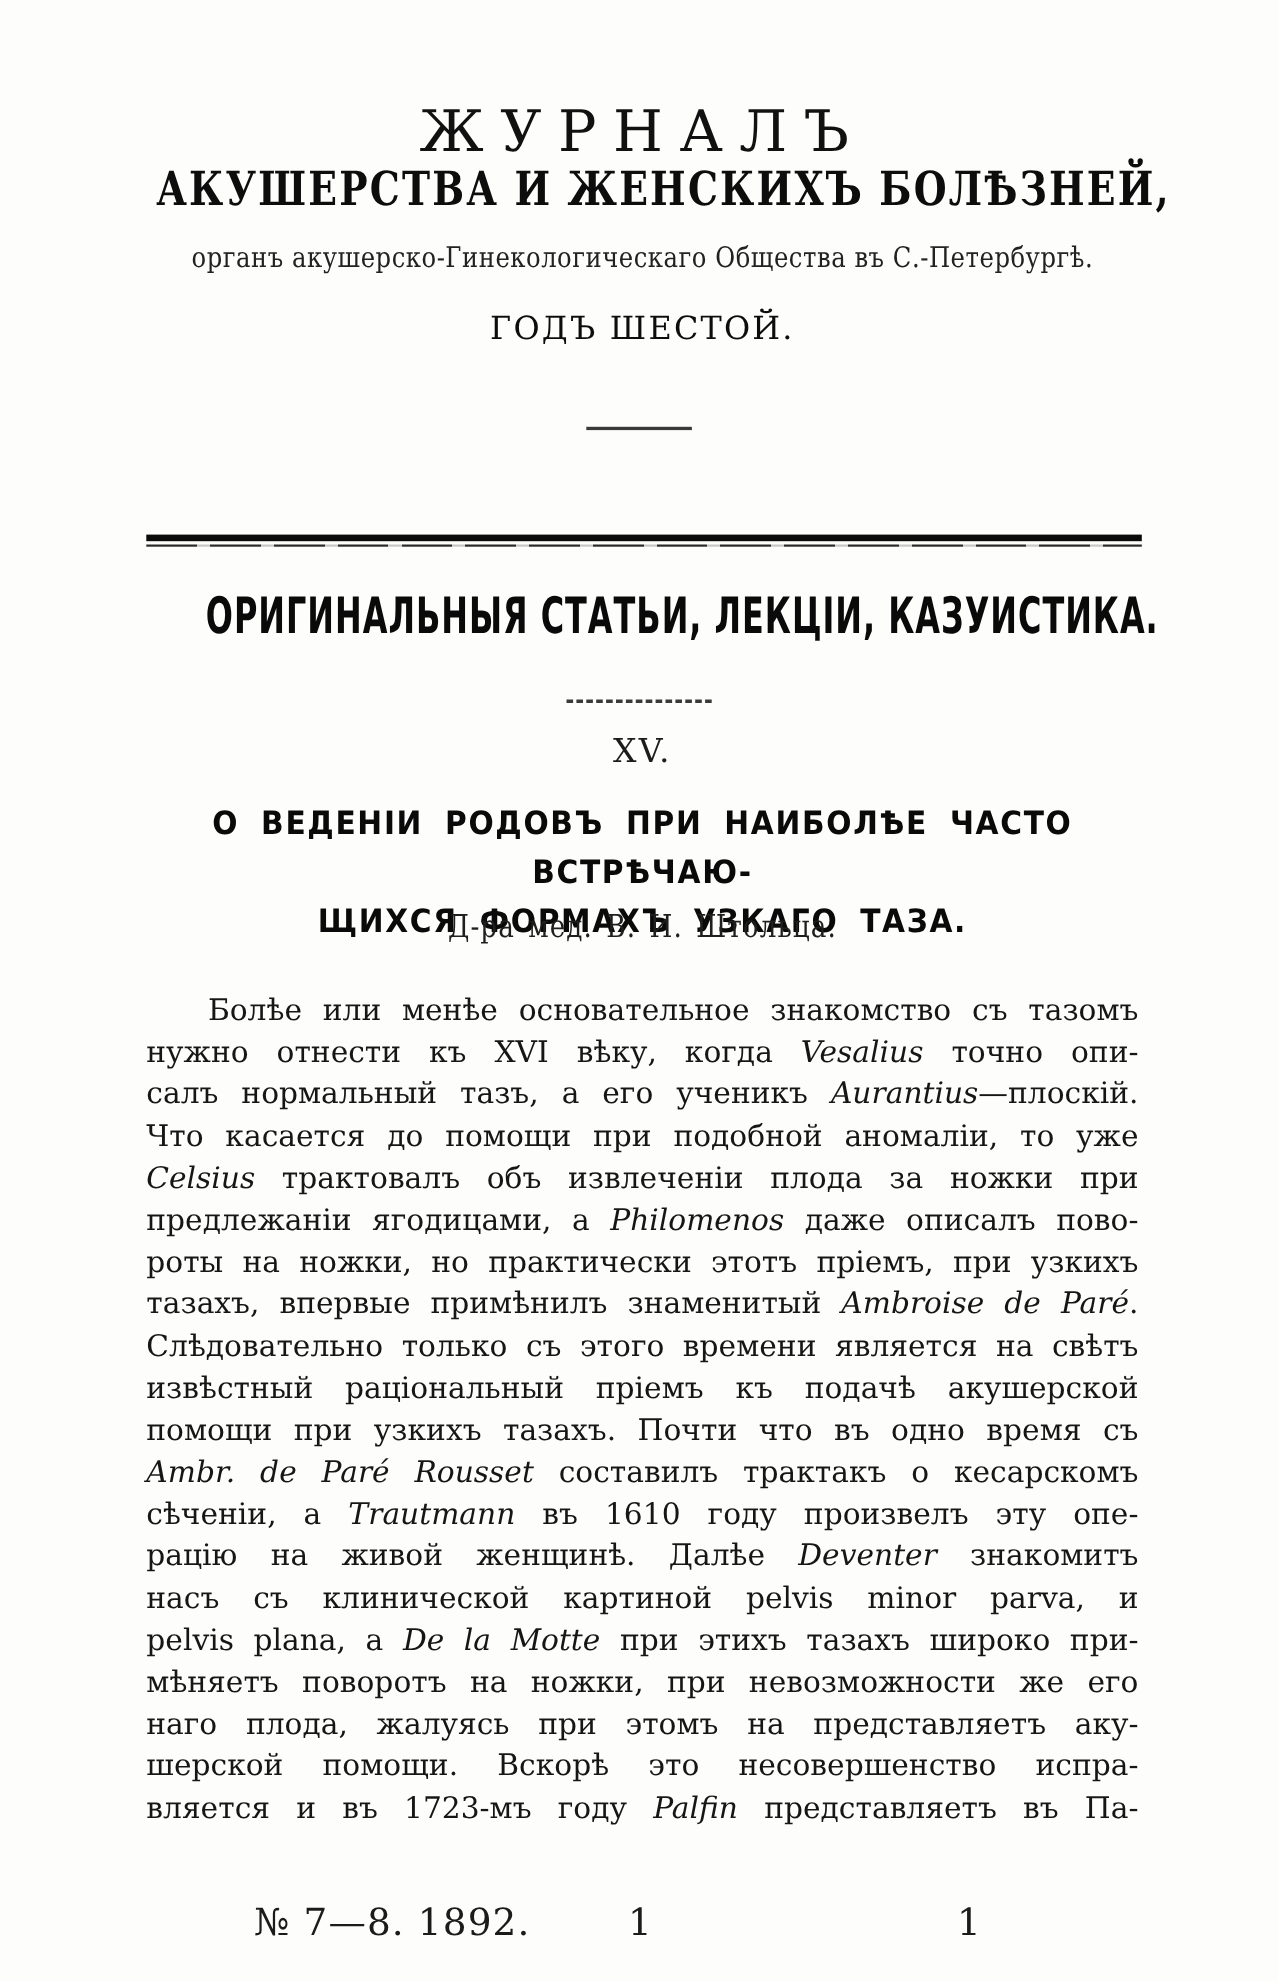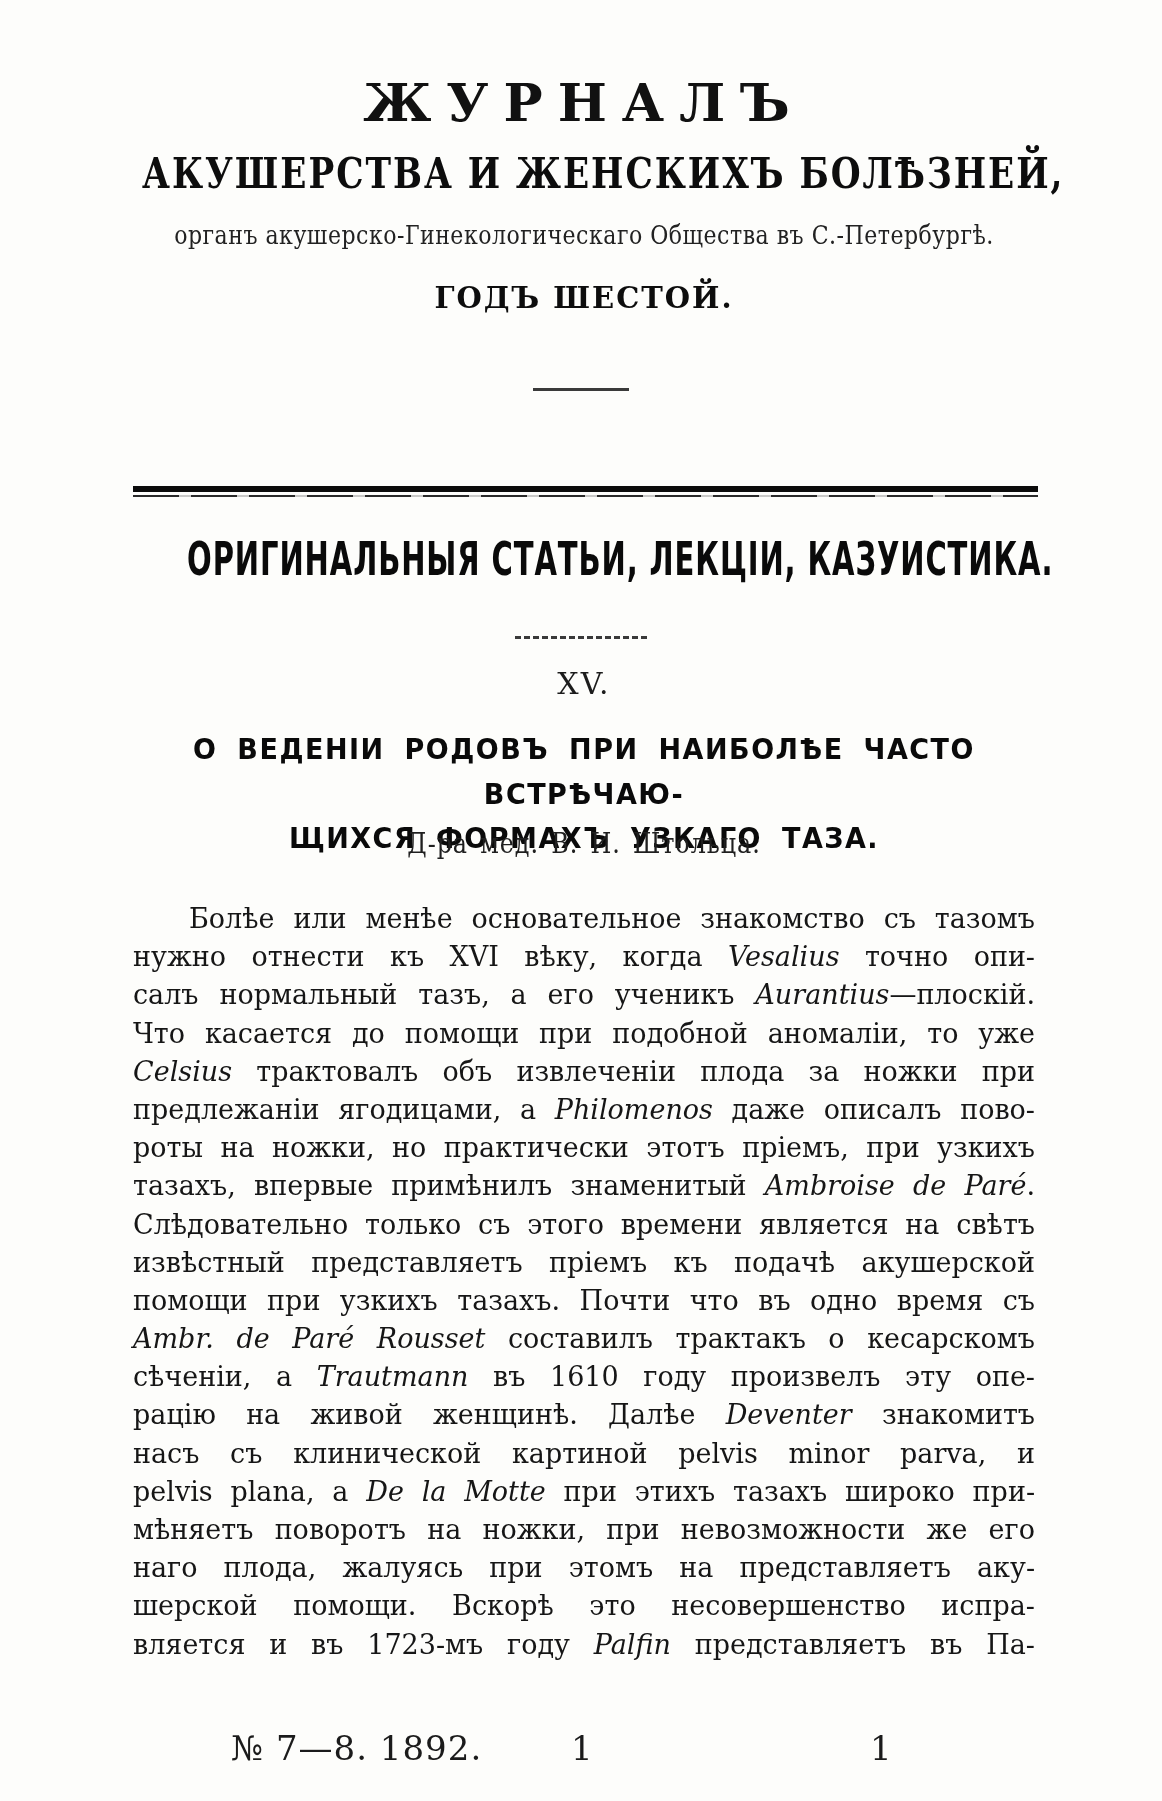--- a/index.html
+++ b/index.html
@@ -12,24 +12,24 @@
     width:1162px;height:1801px;
     margin:0 auto;
     background:var(--paper);
     color:var(--ink);
     font-family:"DejaVu Serif","DejaVu Sans",serif;
     overflow:hidden;
   }
   .col{position:absolute;left:133px;width:902px;text-align:center;}
 
   .masthead-title{
-    top:72px;
+    top:90px;
     font-size:52px;
     letter-spacing:15px;
-    font-weight:700;
+    font-weight:400;
     color:#111;
   }
   .masthead-subtitle{
     top:152px;
     font-size:35px;
     font-weight:bold;
     letter-spacing:2px;
     transform:scale(0.98,1.22);
     white-space:nowrap;
     color:#0d0d0d;
@@ -38,21 +38,21 @@
     top:222px;
     font-size:23px;
     letter-spacing:0.5px;
     transform:scale(0.96,1.12);
     white-space:nowrap;
     color:#222;
   }
   .year-line{
     top:281px;
     font-size:29px;
-    font-weight:bold;
+    font-weight:normal;
     letter-spacing:2px;
     color:#0d0d0d;
   }
   .divider-dash{
     position:absolute;left:50%;
     transform:translateX(-50%);
     border-top:3px solid #3a3a3a;
     width:96px;height:0;
   }
   .divider-1{top:388px;}
@@ -163,21 +163,21 @@
   <div class="body-paragraph">
       <div class="body-line indent"><span>Болѣе или менѣе основательное знакомство съ тазомъ</span></div>
       <div class="body-line"><span>нужно отнести къ XVI вѣку, когда </span><span class="it">Vesalius</span><span> точно опи-</span></div>
       <div class="body-line"><span>салъ нормальный тазъ, а его ученикъ </span><span class="it">Aurantius</span><span>—плоскій.</span></div>
       <div class="body-line"><span>Что касается до помощи при подобной аномаліи, то уже</span></div>
       <div class="body-line"><span class="it">Celsius</span><span> трактовалъ объ извлеченіи плода за ножки при</span></div>
       <div class="body-line"><span>предлежаніи ягодицами, а </span><span class="it">Philomenos</span><span> даже описалъ пово-</span></div>
       <div class="body-line"><span>роты на ножки, но практически этотъ пріемъ, при узкихъ</span></div>
       <div class="body-line"><span>тазахъ, впервые примѣнилъ знаменитый </span><span class="it">Ambroise de Paré</span><span>.</span></div>
       <div class="body-line"><span>Слѣдовательно только съ этого времени является на свѣтъ</span></div>
-      <div class="body-line"><span>извѣстный представляетъ пріемъ къ подачѣ акушерской</span></div>
+      <div class="body-line"><span>извѣстный раціональный пріемъ къ подачѣ акушерской</span></div>
       <div class="body-line"><span>помощи при узкихъ тазахъ. Почти что въ одно время съ</span></div>
       <div class="body-line"><span class="it">Ambr. de Paré Rousset</span><span> составилъ трактакъ о кесарскомъ</span></div>
       <div class="body-line"><span>сѣченіи, а </span><span class="it">Trautmann</span><span> въ 1610 году произвелъ эту опе-</span></div>
       <div class="body-line"><span>рацію на живой женщинѣ. Далѣе </span><span class="it">Deventer</span><span> знакомитъ</span></div>
       <div class="body-line"><span>насъ съ клинической картиной pelvis minor parva, и</span></div>
       <div class="body-line"><span>pelvis plana, а </span><span class="it">De la Motte</span><span> при этихъ тазахъ широко при-</span></div>
       <div class="body-line"><span>мѣняетъ поворотъ на ножки, при невозможности же его</span></div>
       <div class="body-line"><span>наго плода, жалуясь при этомъ на представляетъ аку-</span></div>
       <div class="body-line"><span>шерской помощи. Вскорѣ это несовершенство испра-</span></div>
       <div class="body-line"><span>вляется и въ 1723-мъ году </span><span class="it">Palfin</span><span> представляетъ въ Па-</span></div>

